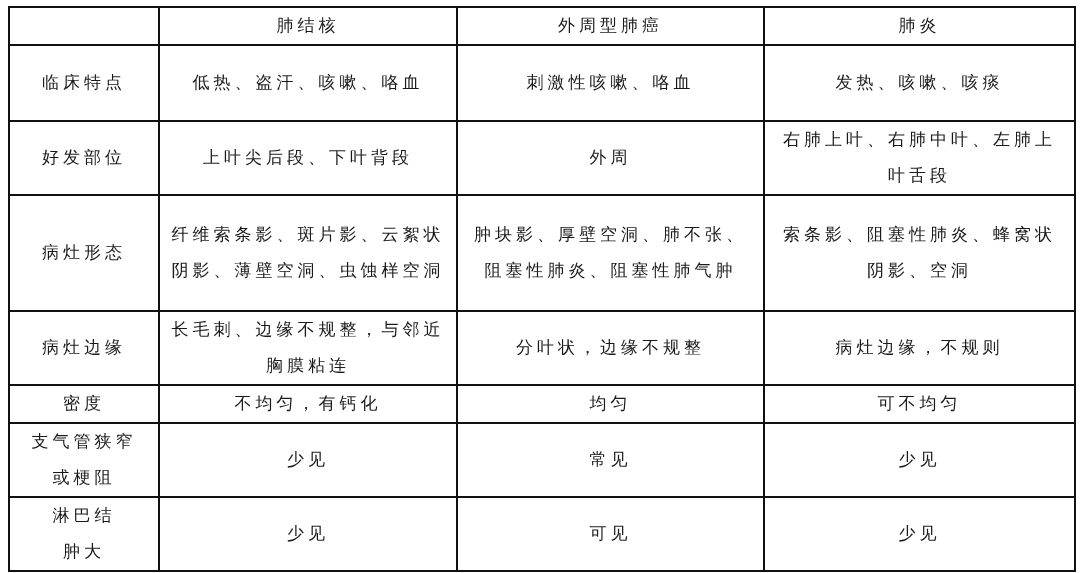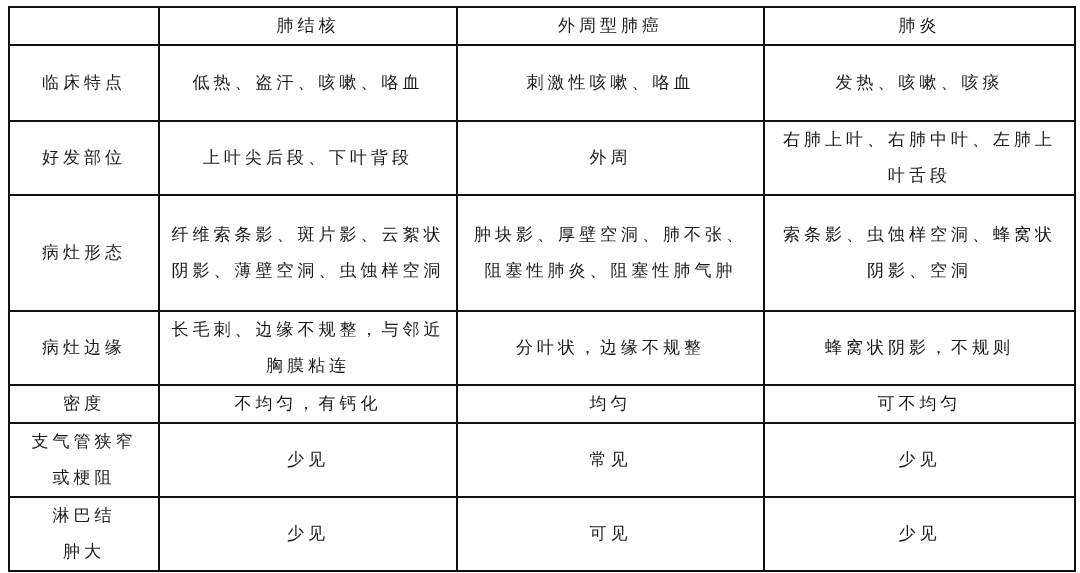--- a/index.html
+++ b/index.html
@@ -75,27 +75,27 @@
     <tr class="rh-2">
       <td>好发部位</td>
       <td>上叶尖后段、下叶背段</td>
       <td>外周</td>
       <td>右肺上叶、右肺中叶、左肺上叶舌段</td>
     </tr>
     <tr class="rh-3">
       <td>病灶形态</td>
       <td>纤维索条影、斑片影、云絮状阴影、薄壁空洞、虫蚀样空洞</td>
       <td>肿块影、厚壁空洞、肺不张、阻塞性肺炎、阻塞性肺气肿</td>
-      <td>索条影、虫蚀样空洞、蜂窝状阴影、空洞</td>
+      <td>索条影、阻塞性肺炎、蜂窝状阴影、空洞</td>
     </tr>
     <tr class="rh-4">
       <td>病灶边缘</td>
       <td>长毛刺、边缘不规整，与邻近胸膜粘连</td>
       <td>分叶状，边缘不规整</td>
-      <td>蜂窝状阴影，不规则</td>
+      <td>病灶边缘，不规则</td>
     </tr>
     <tr class="rh-5">
       <td>密度</td>
       <td>不均匀，有钙化</td>
       <td>均匀</td>
       <td>可不均匀</td>
     </tr>
     <tr class="rh-6">
       <td>支气管狭窄
 或梗阻</td>

